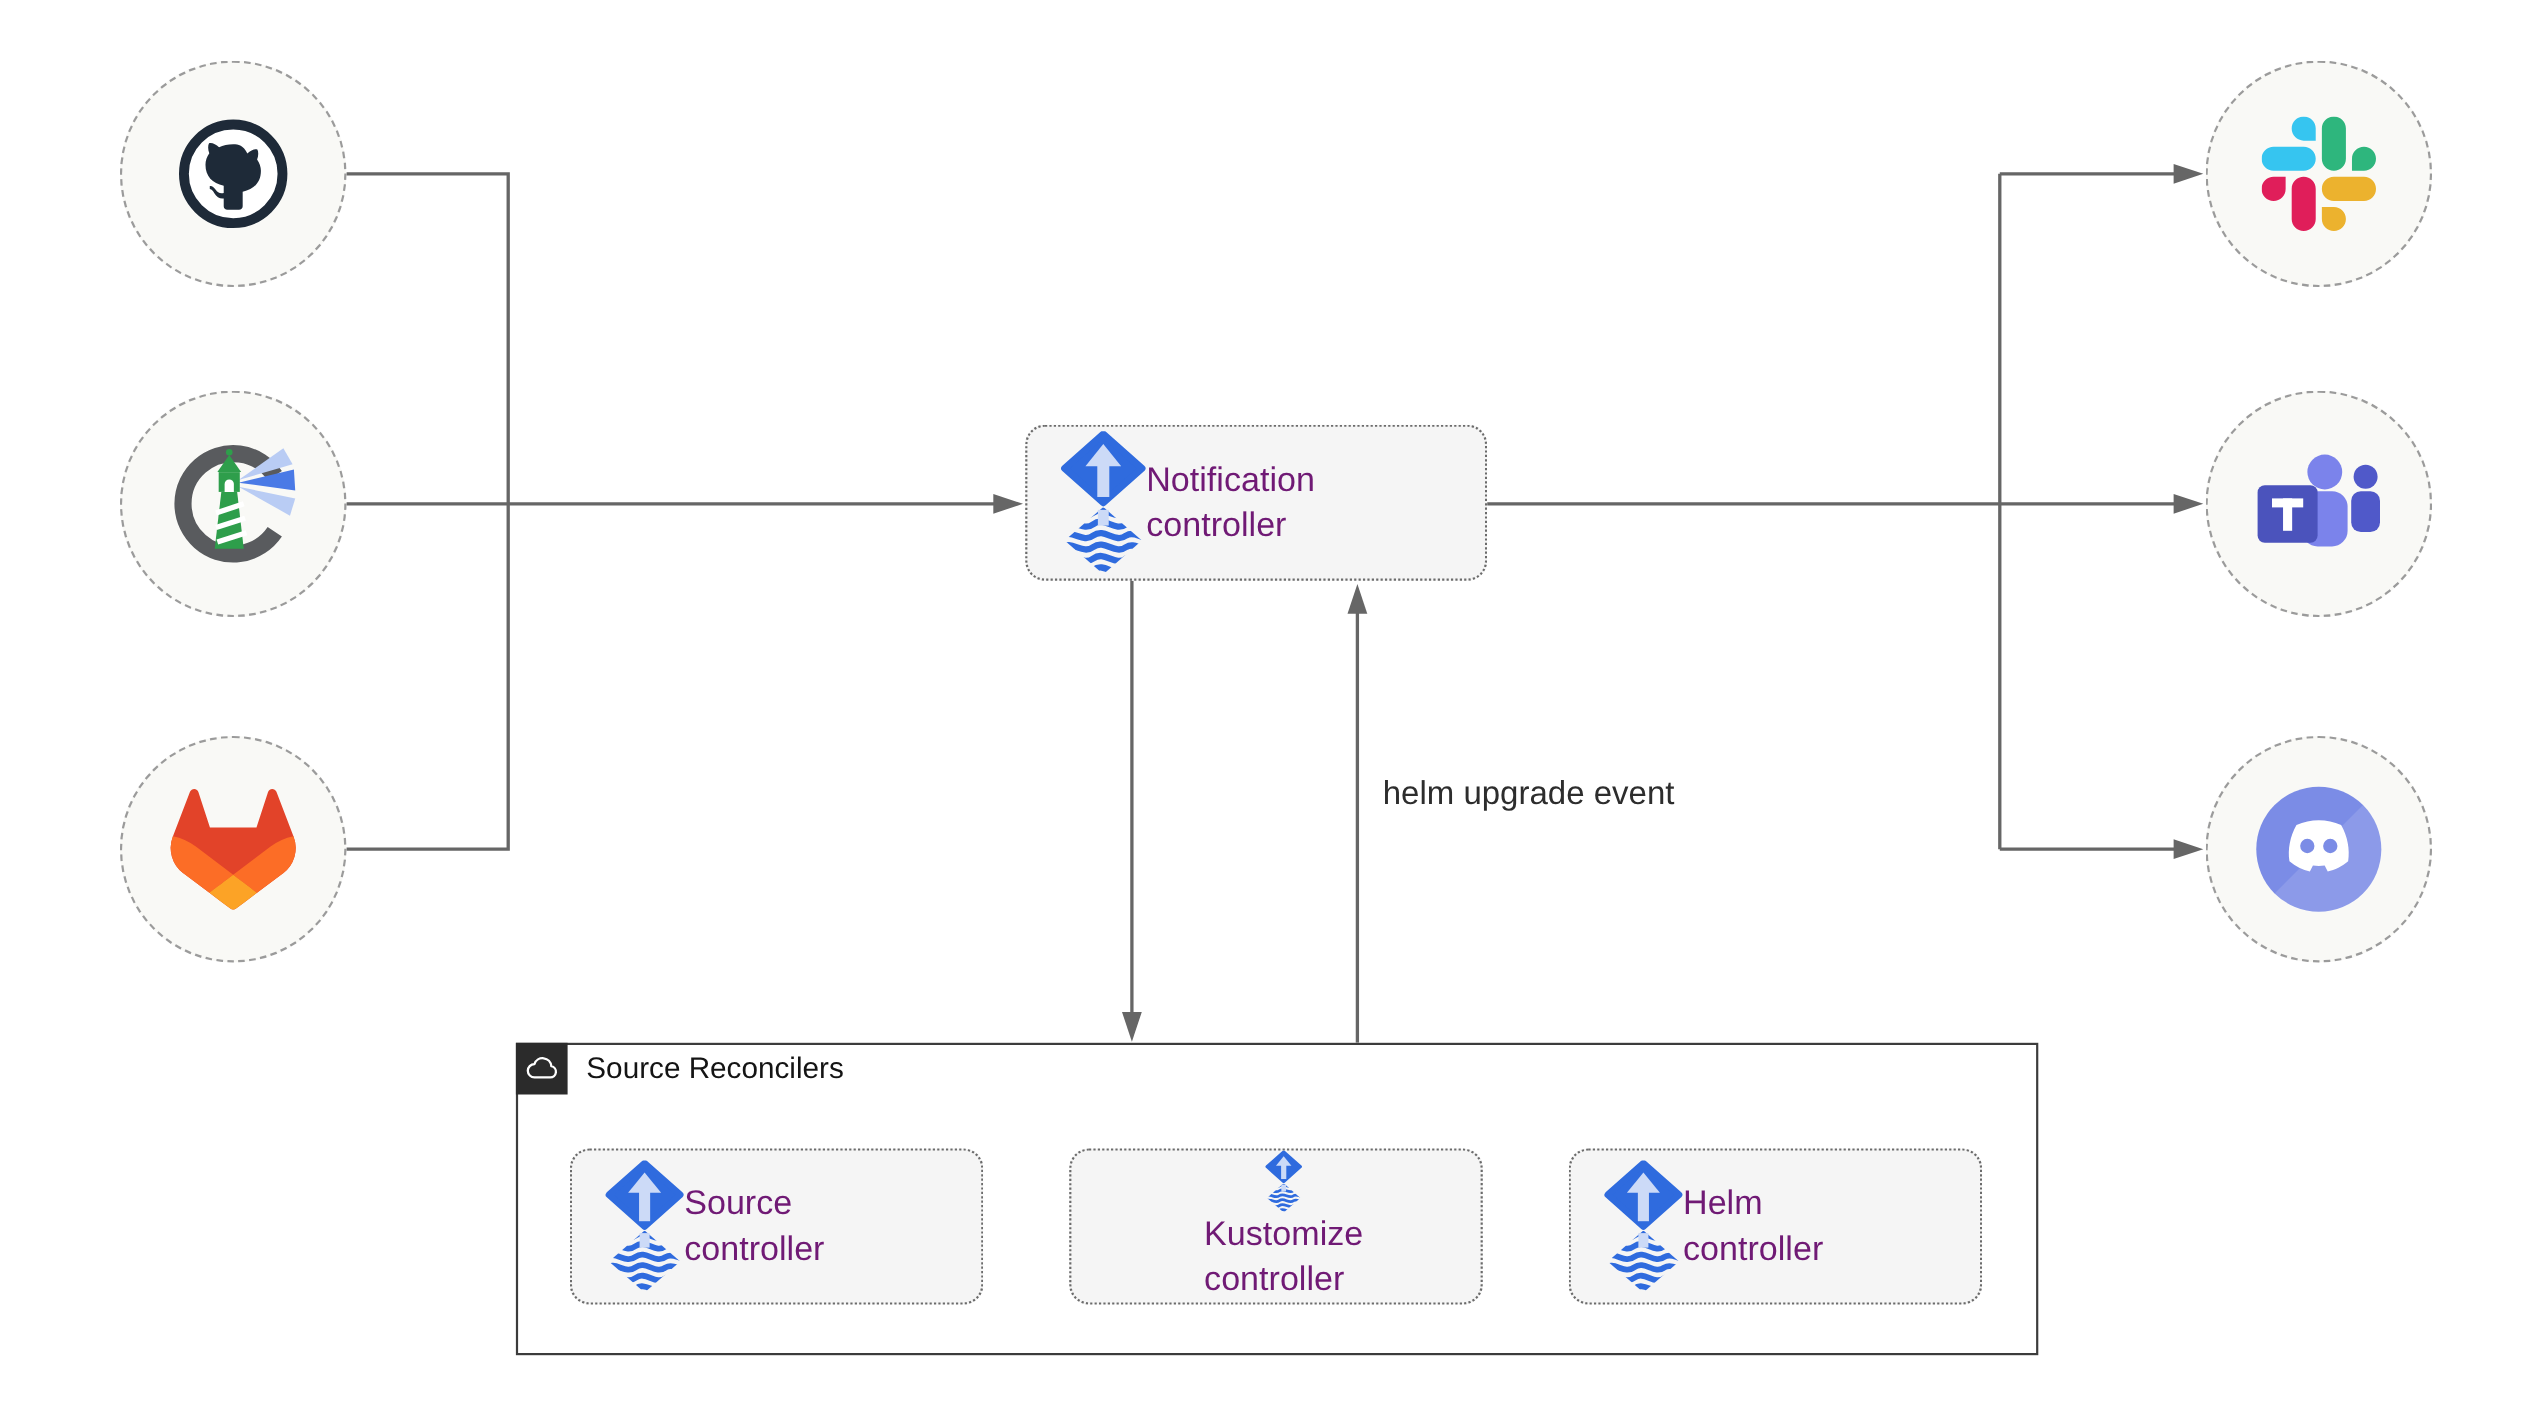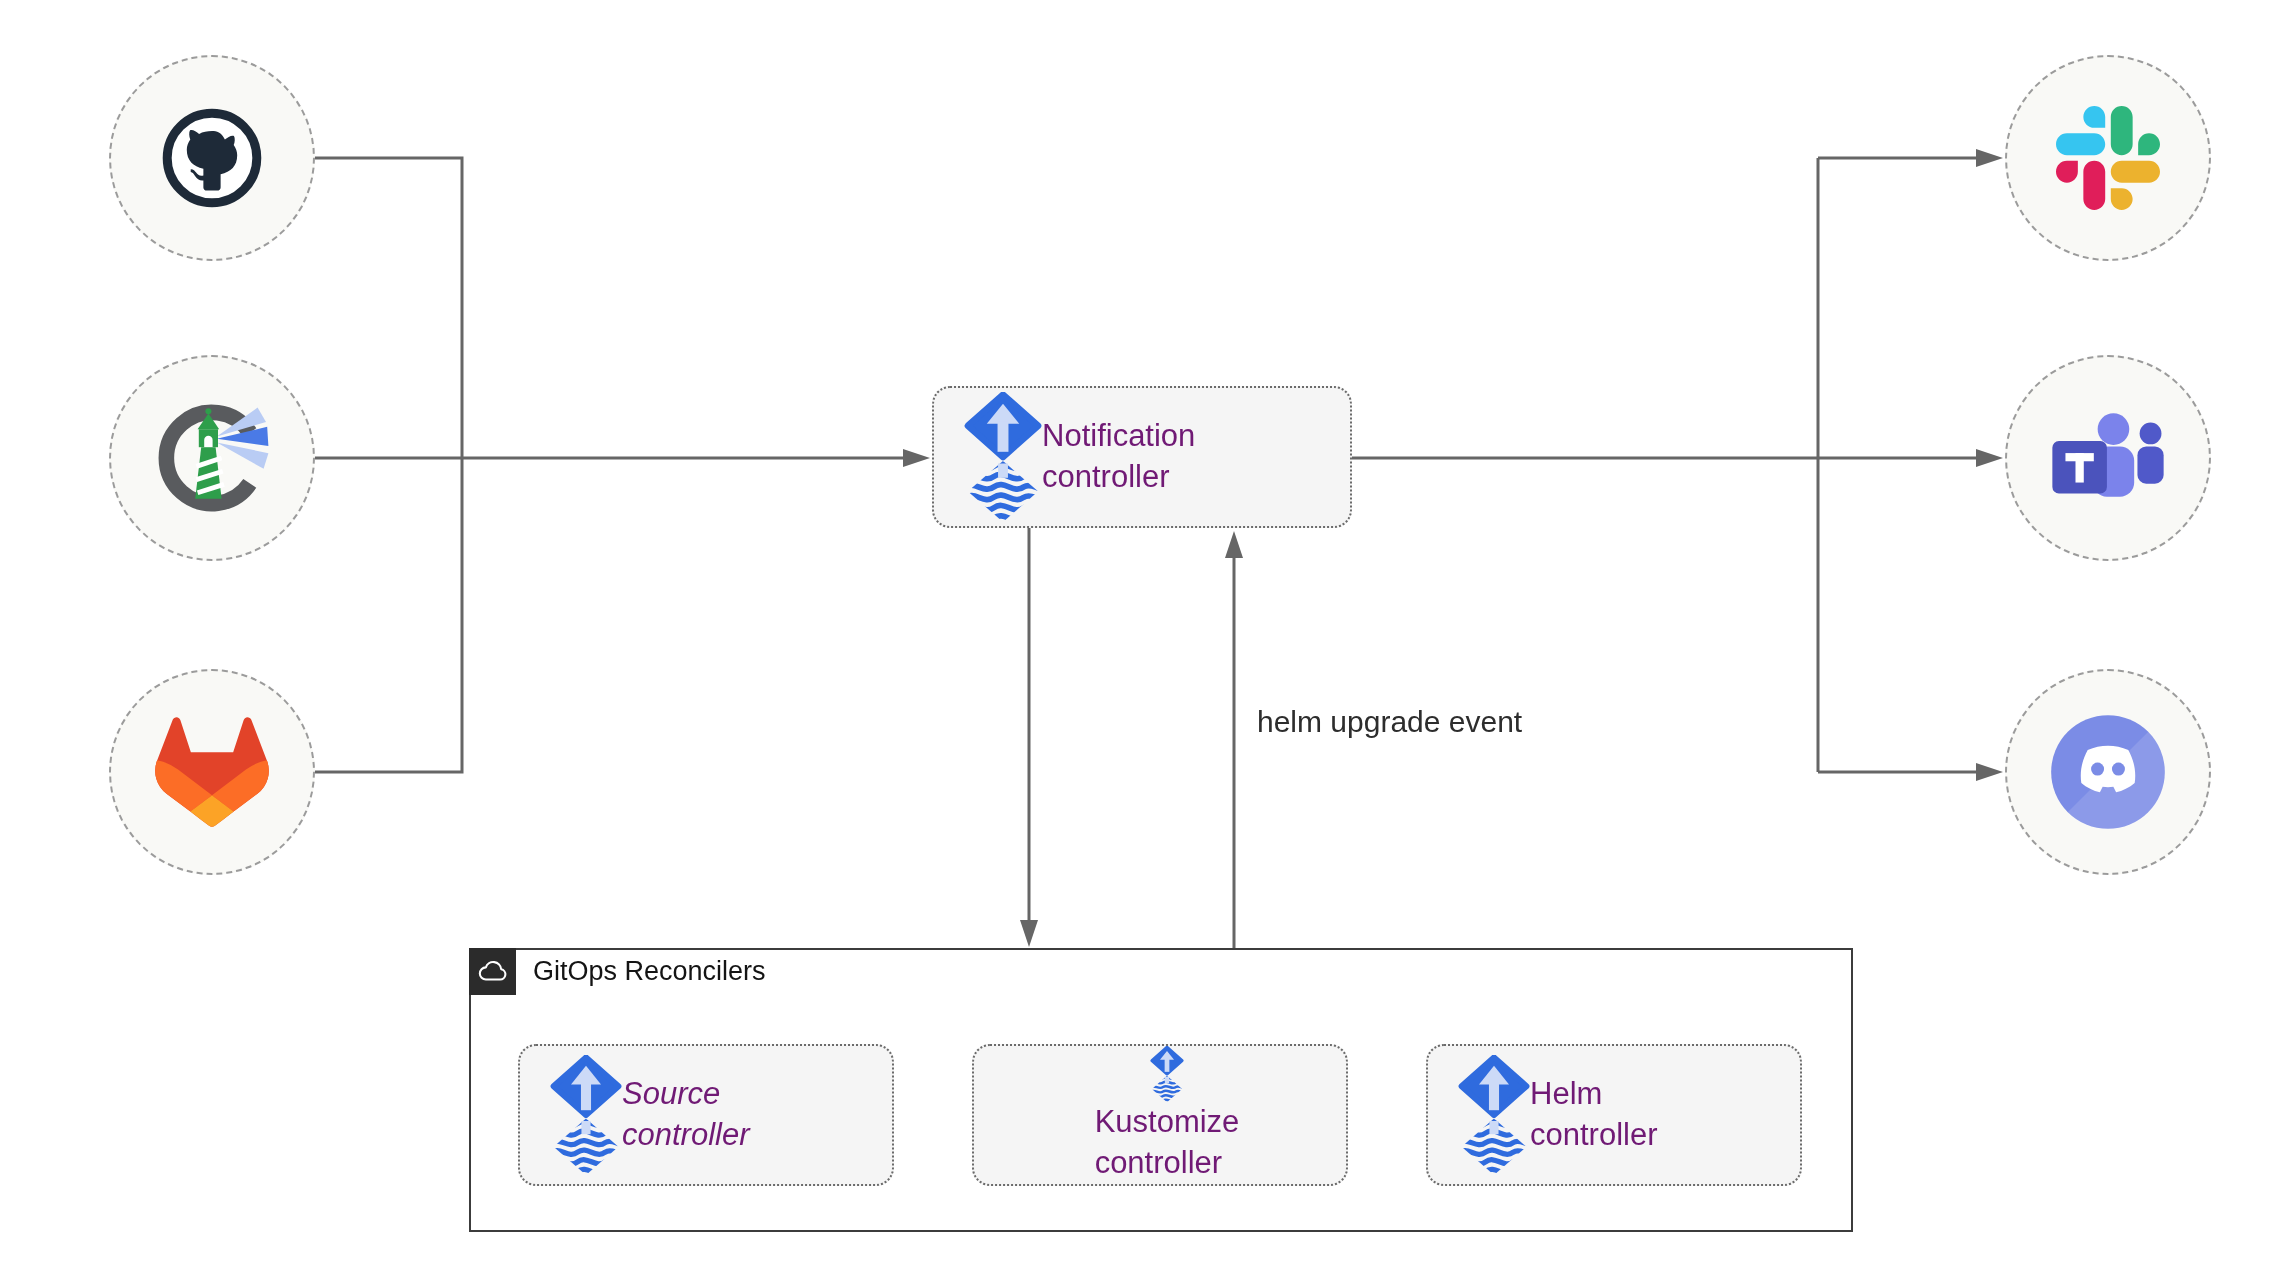--- a/index.html
+++ b/index.html
@@ -146,23 +146,23 @@
   </div>
 
   <div class="edge-label" style="left:1257px;top:705px;width:380px;text-align:left;">helm upgrade event</div>
 
   <div class="gitops">
     <div class="gitops-tab">
       <svg width="32" height="25" viewBox="0 0 34 26">
         <path d="M9.5 21.5 h15 a5.5 5.5 0 0 0 1.2-10.9 a8.4 8.4 0 0 0-16.3-2.0 a6.3 6.3 0 0 0 0.1 12.9 Z" fill="none" stroke="#ffffff" stroke-width="2.2" stroke-linejoin="round"></path>
       </svg>
     </div>
-    <div class="gitops-title">GitOps Reconcilers</div>
+    <div class="gitops-title">Source Reconcilers</div>
 
-    <div class="ctrl-box" style="left:47px;top:94px;width:376px;height:142px;font-style:italic;">
+    <div class="ctrl-box" style="left:47px;top:94px;width:376px;height:142px;">
       <svg width="72" height="120" viewBox="0 0 60 100">
         <use href="#flux-icon-def"></use>
       </svg>
       <div class="ctrl-label">Source
 controller</div>
     </div>
 
     <div class="ctrl-box" style="left:501px;top:94px;width:376px;height:142px;flex-direction:column;">
       <svg width="72" height="120" viewBox="0 0 60 100">
         <use href="#flux-icon-def"></use>

